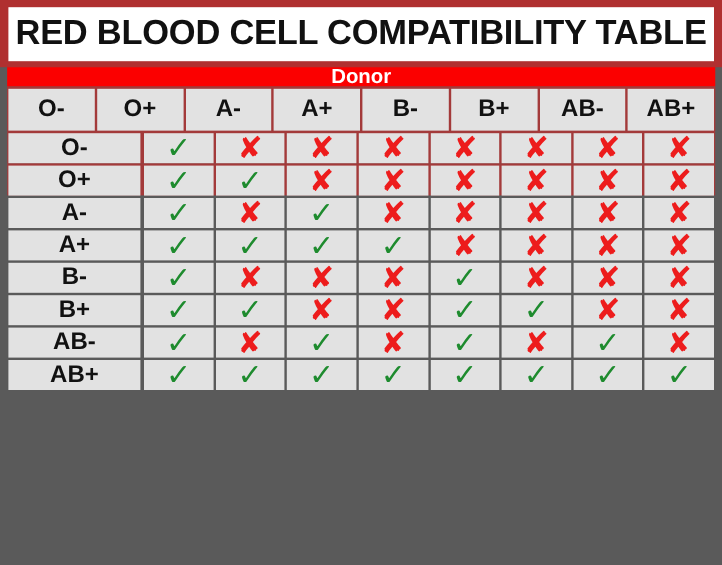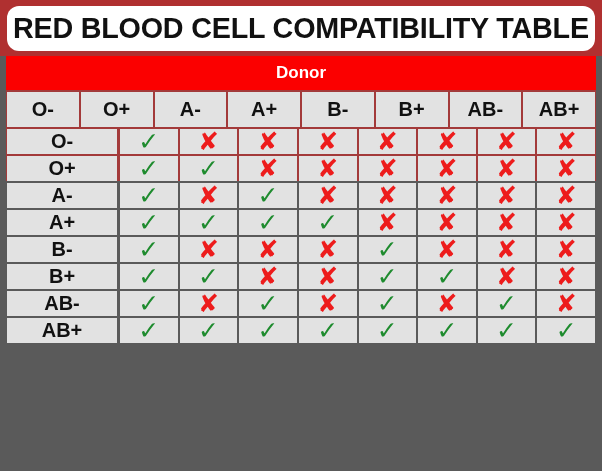--- a/index.html
+++ b/index.html
@@ -32,21 +32,20 @@
     padding: 6px 7px 5px 7px;
     box-sizing: border-box;
   }
   #title-plate {
     width: 100%;
     height: 100%;
     background: #ffffff;
     display: flex;
     align-items: center;
     justify-content: center;
-    border-radius: 12px;
   }
   #title-text {
     font-size: 29px;
     font-weight: bold;
     color: #111111;
     letter-spacing: -0.2px;
     white-space: nowrap;
     transform: scaleX(0.99);
     font-family: "Liberation Sans", sans-serif;
   }
@@ -81,21 +80,21 @@
     margin: 0 2px 0 0;
   }
 
   .donor-col {
     flex: 1 1 auto;
     display: flex;
     flex-direction: column;
     min-width: 0;
   }
   #donor-title {
-    height: 34px;
+    height: 16px;
     background: #fb0000;
     color: #ffffff;
     font-size: 17px;
     font-weight: bold;
     display: flex;
     align-items: center;
     justify-content: center;
     box-sizing: border-box;
   }
   #donor-types {

